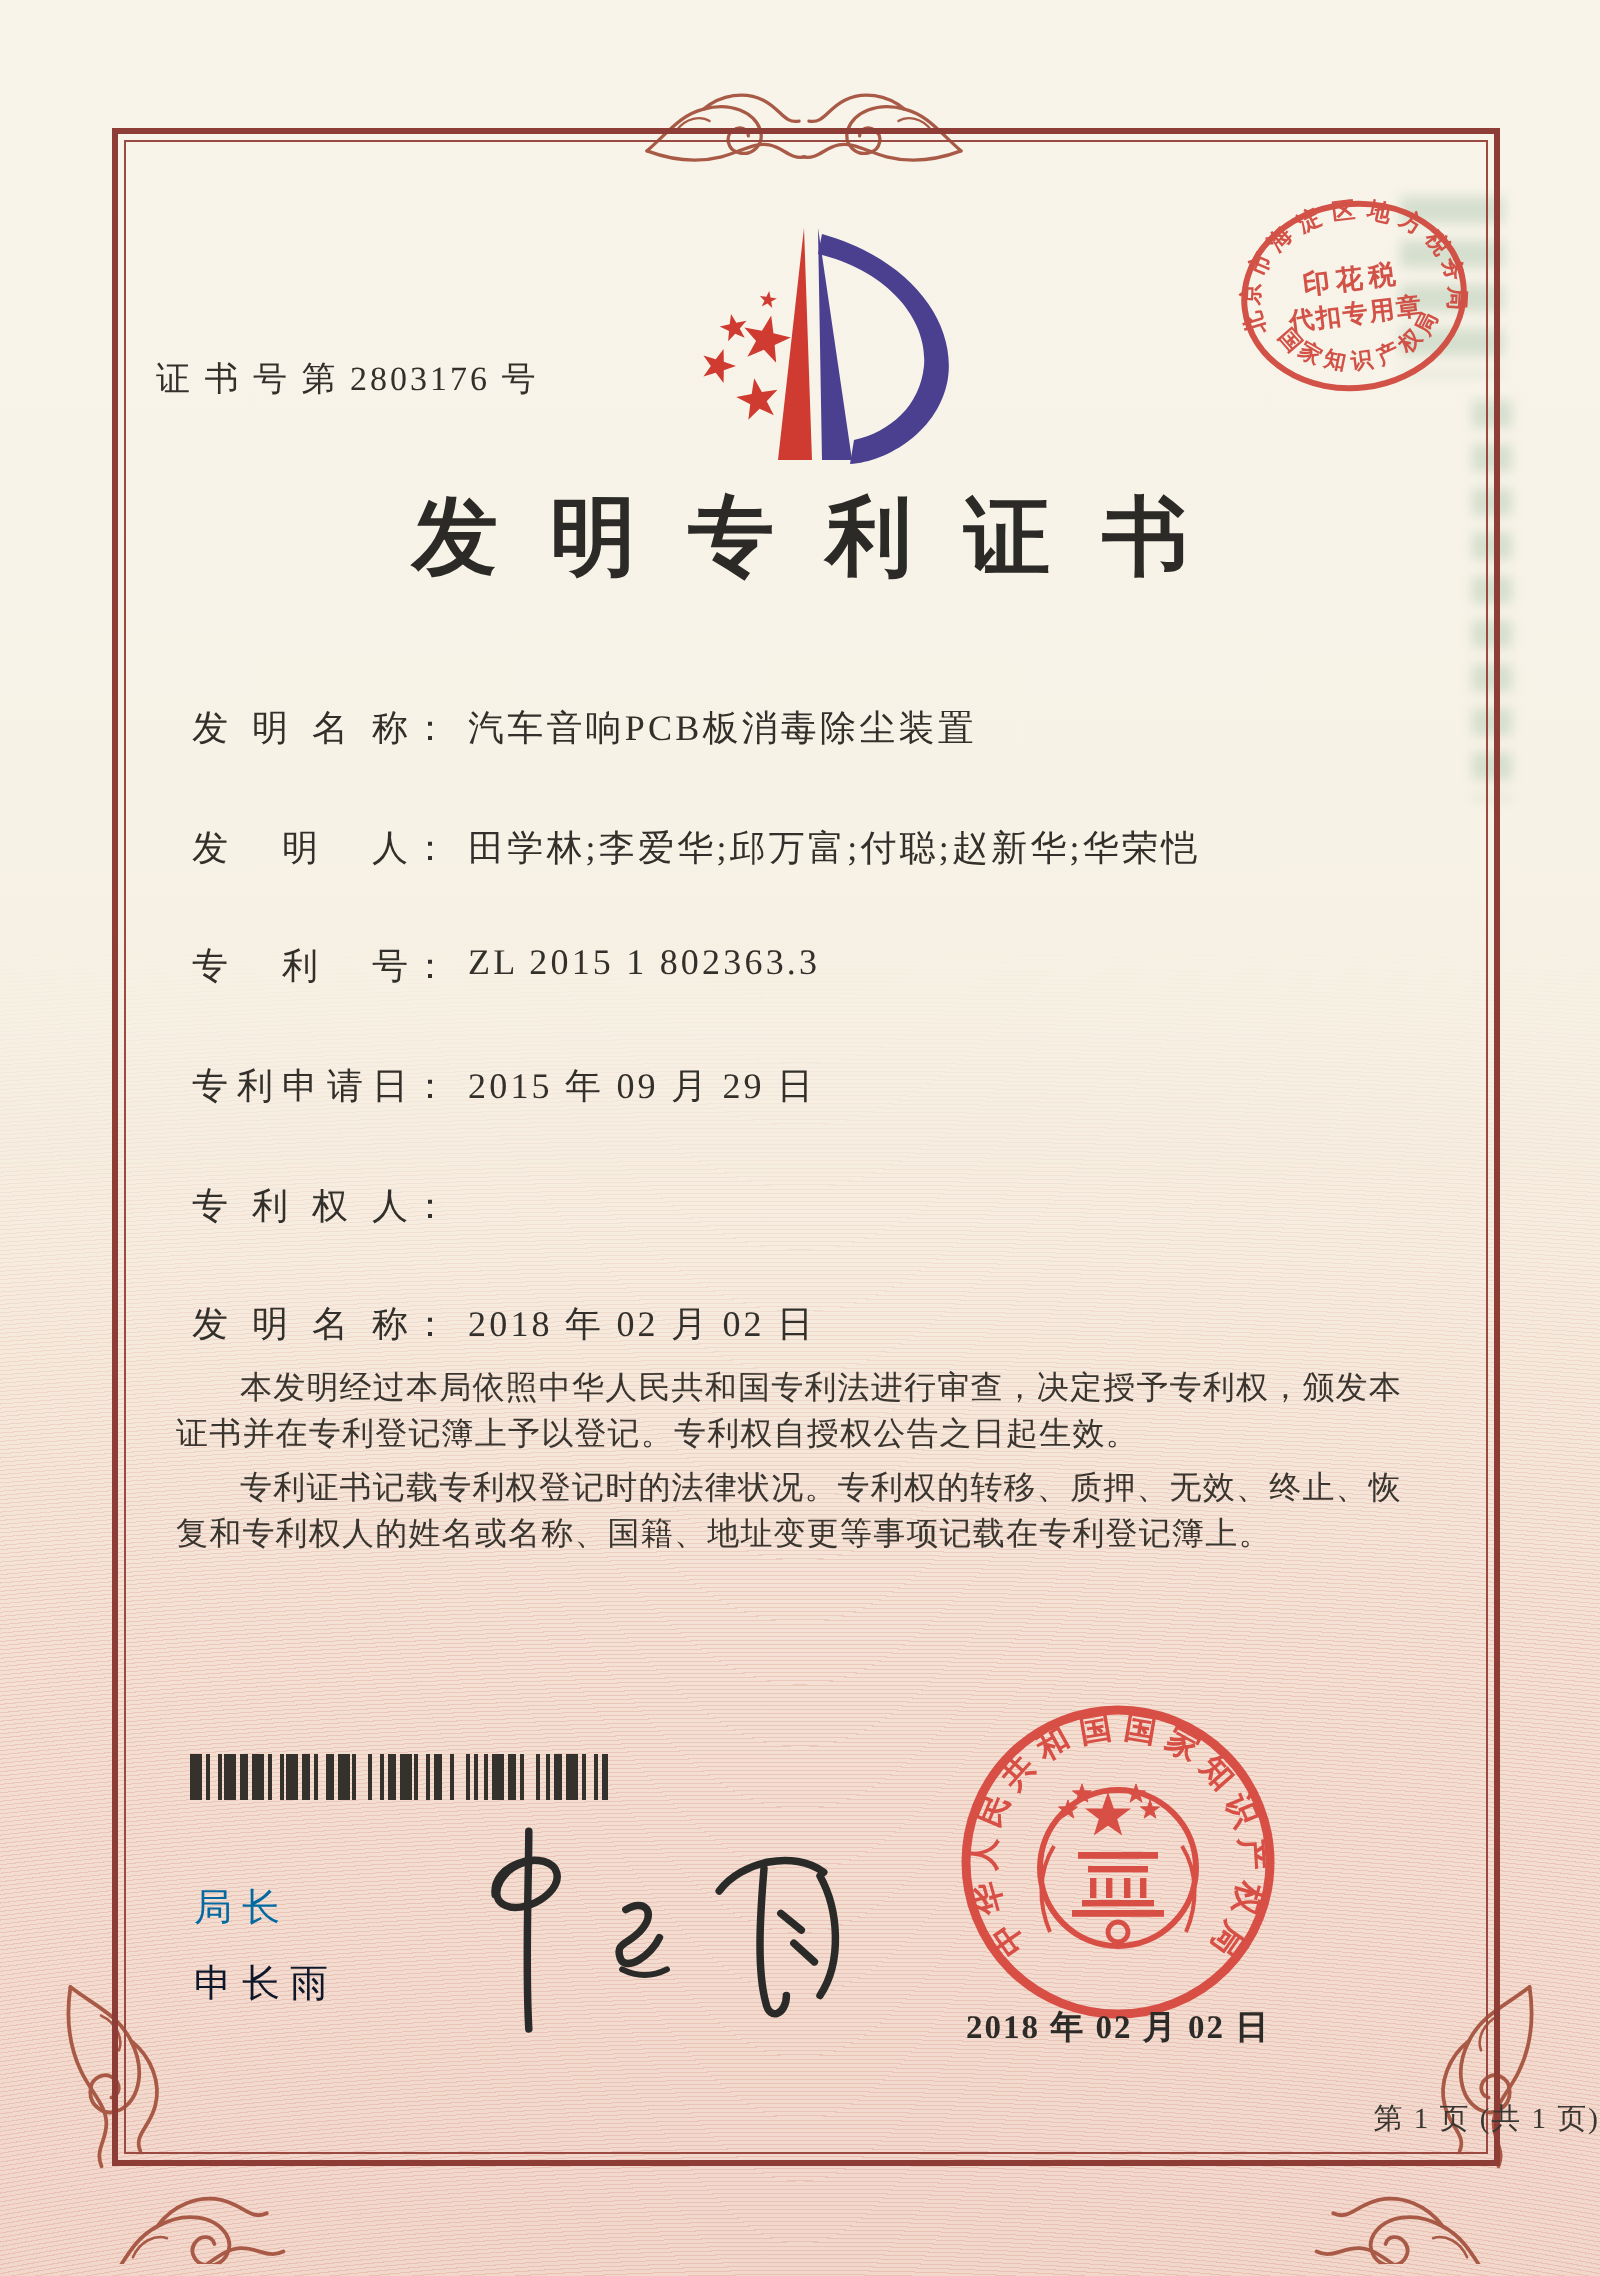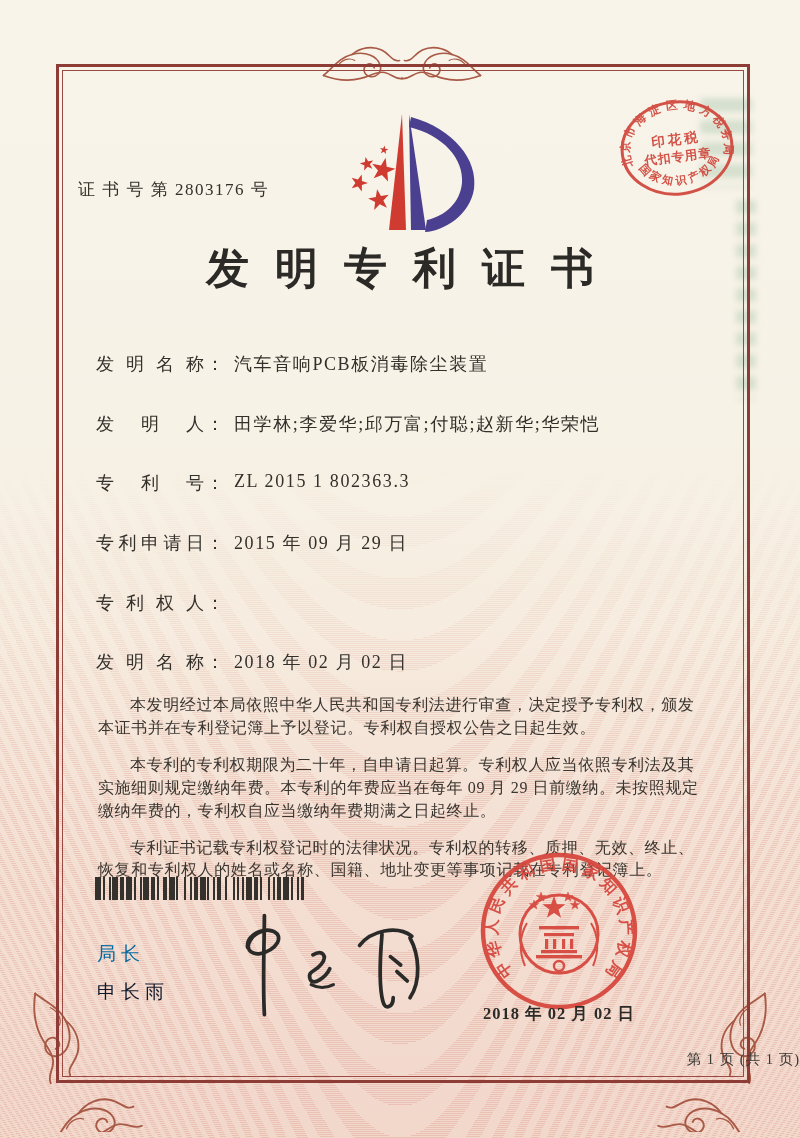--- a/index.html
+++ b/index.html
@@ -24,21 +24,21 @@
     background:repeating-linear-gradient(180deg,#5f9a74 0 14px,transparent 14px 22px);}
   .cert-no{position:absolute;left:78px;top:133px;font-size:17px;letter-spacing:1.5px;color:#33302b;margin-top:45px;}
   .title{position:absolute;left:0;right:0;top:240px;text-align:center;
     font-size:43px;font-weight:700;color:#2c2a27;letter-spacing:26px;text-indent:26px;}
   .fields{position:absolute;left:96px;top:352px;width:560px;}
   .field-row{height:59.7px;display:flex;align-items:flex-start;font-size:18px;color:#33302b;}
   .flabel{display:inline-block;width:108px;text-align:justify;text-align-last:justify;}
   .fcolon{margin:0 10px 0 2px;}
   .fvalue{letter-spacing:1.6px;}
   .paragraphs{position:absolute;left:84px;top:680px;width:636px;color:#3a352f;}
-  .paragraphs p{margin:14px;font-size:16px;line-height:22.9px;text-indent:2em;letter-spacing:.6px;}
+  .paragraphs p{margin:4px;font-size:16px;line-height:22.9px;text-indent:2em;letter-spacing:.6px;}
   #barcode{position:absolute;left:95px;top:877px;width:212px;height:23px;display:flex;align-items:stretch;}
   #barcode div{height:100%;}
   .signer-title{position:absolute;left:97px;top:941px;font-size:19px;letter-spacing:5px;color:#0369a1;}
   .signer-name{position:absolute;left:97px;top:979px;font-size:19px;letter-spacing:5px;color:#0f172a;}
   .signature{position:absolute;left:222px;top:910px;width:208px;height:112px;}
   .seal{position:absolute;left:478px;top:850px;width:162px;height:162px;opacity:.93;}
   .seal-date{position:absolute;left:478px;top:1003px;width:162px;text-align:center;
     font-size:16.5px;font-weight:600;letter-spacing:1px;color:#2d2b27;}
   .stamp{position:absolute;left:602px;top:86px;width:150px;height:125px;opacity:.92;}
   .footer{position:absolute;left:0;right:0;top:1050px;text-align:right;font-size:14.5px;color:#3a3733;letter-spacing:1px;}
@@ -160,21 +160,20 @@
   </div>
   <div class="field-row">
     <span class="flabel">发明名称</span>
       <span class="fcolon">：</span>
     <span class="fvalue">2018 年 02 月 02 日</span>
   </div>
 </div>
 
 <div class="paragraphs">
   <p>本发明经过本局依照中华人民共和国专利法进行审查，决定授予专利权，颁发本证书并在专利登记簿上予以登记。专利权自授权公告之日起生效。</p>
-  <p>本专利的专利权期限为二十年，自申请日起算。专利权人应当依照专利法及其实施细则规定缴纳年费。本专利的年费应当在每年 09 月 29 日前缴纳。未按照规定缴纳年费的，专利权自应当缴纳年费期满之日起终止。</p>
   <p>专利证书记载专利权登记时的法律状况。专利权的转移、质押、无效、终止、恢复和专利权人的姓名或名称、国籍、地址变更等事项记载在专利登记簿上。</p>
 </div>
 
 <div id="barcode">
     <div style="width: 5.83486px; background: rgb(53, 50, 46);"></div>
     <div style="width: 1.94495px; background: transparent;"></div>
     <div style="width: 1.94495px; background: rgb(53, 50, 46);"></div>
     <div style="width: 3.88991px; background: transparent;"></div>
     <div style="width: 1.94495px; background: rgb(53, 50, 46);"></div>
     <div style="width: 1.94495px; background: transparent;"></div>

